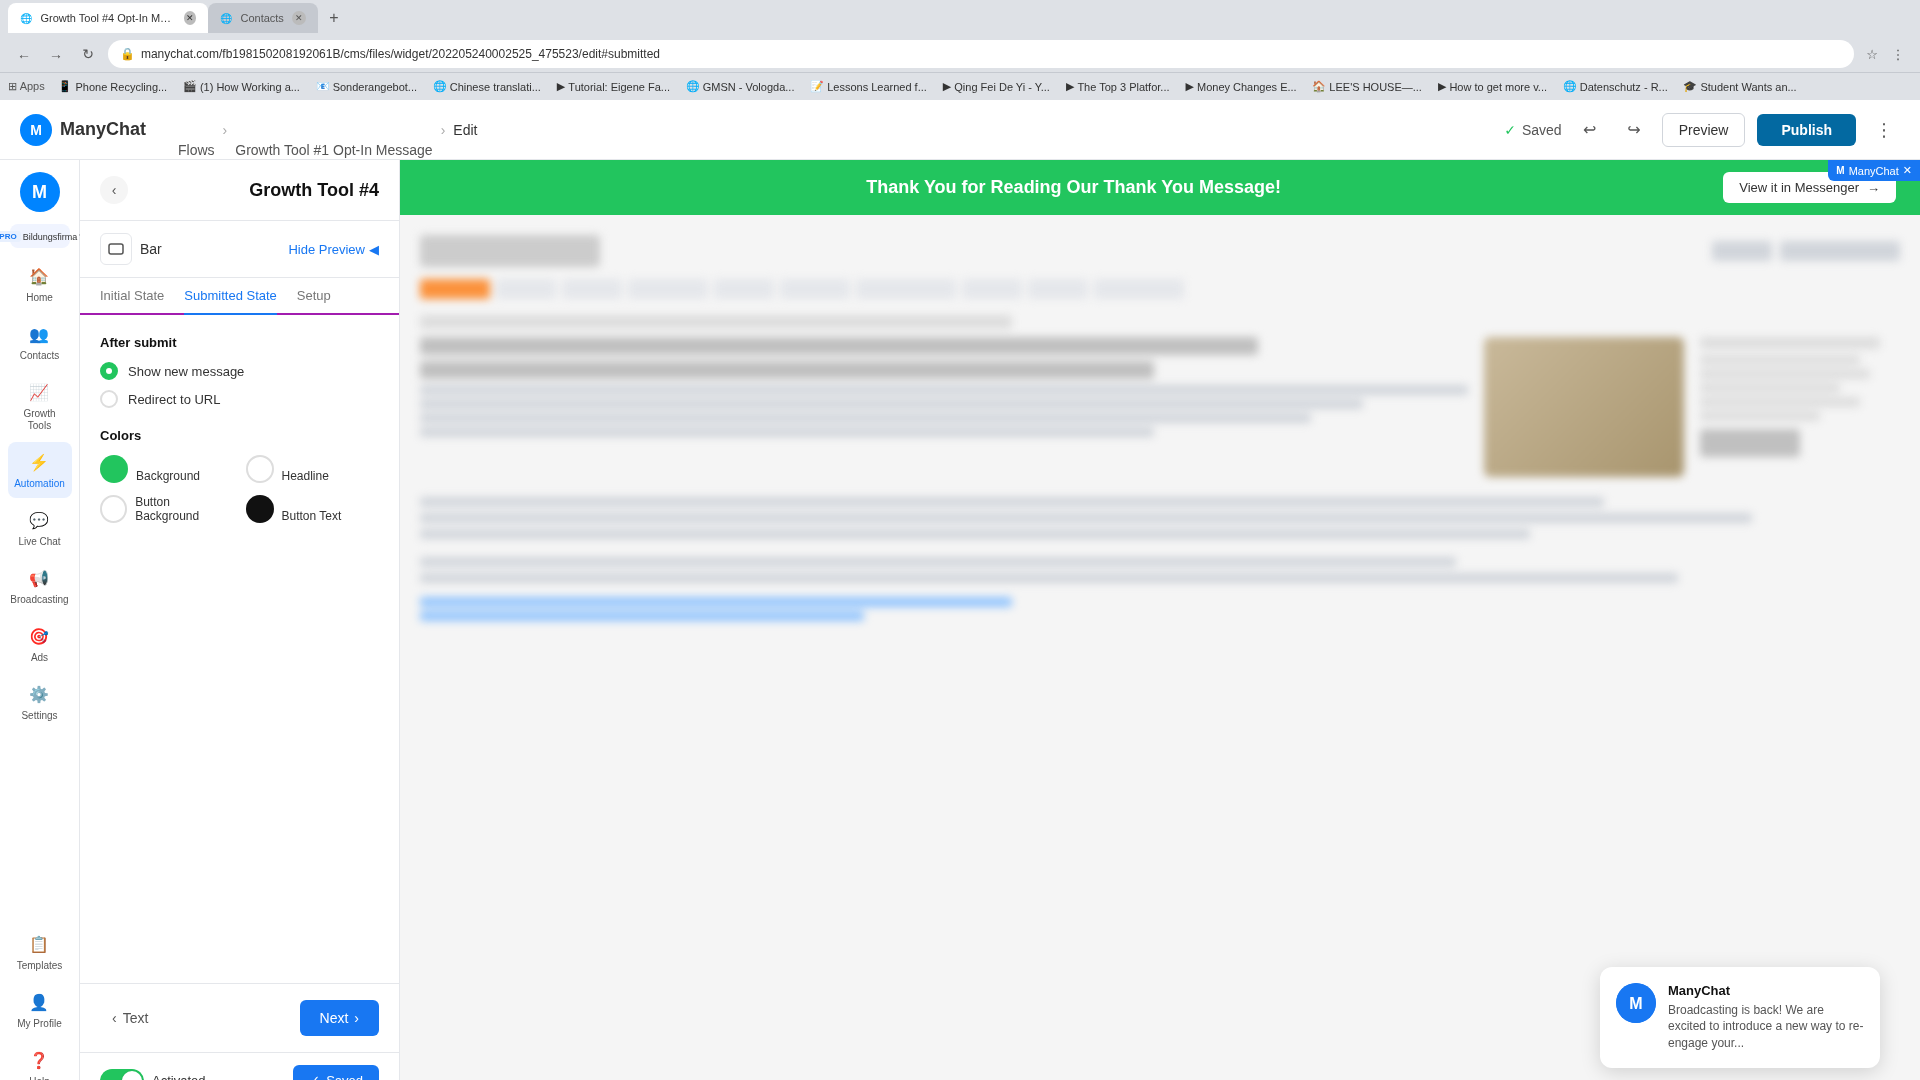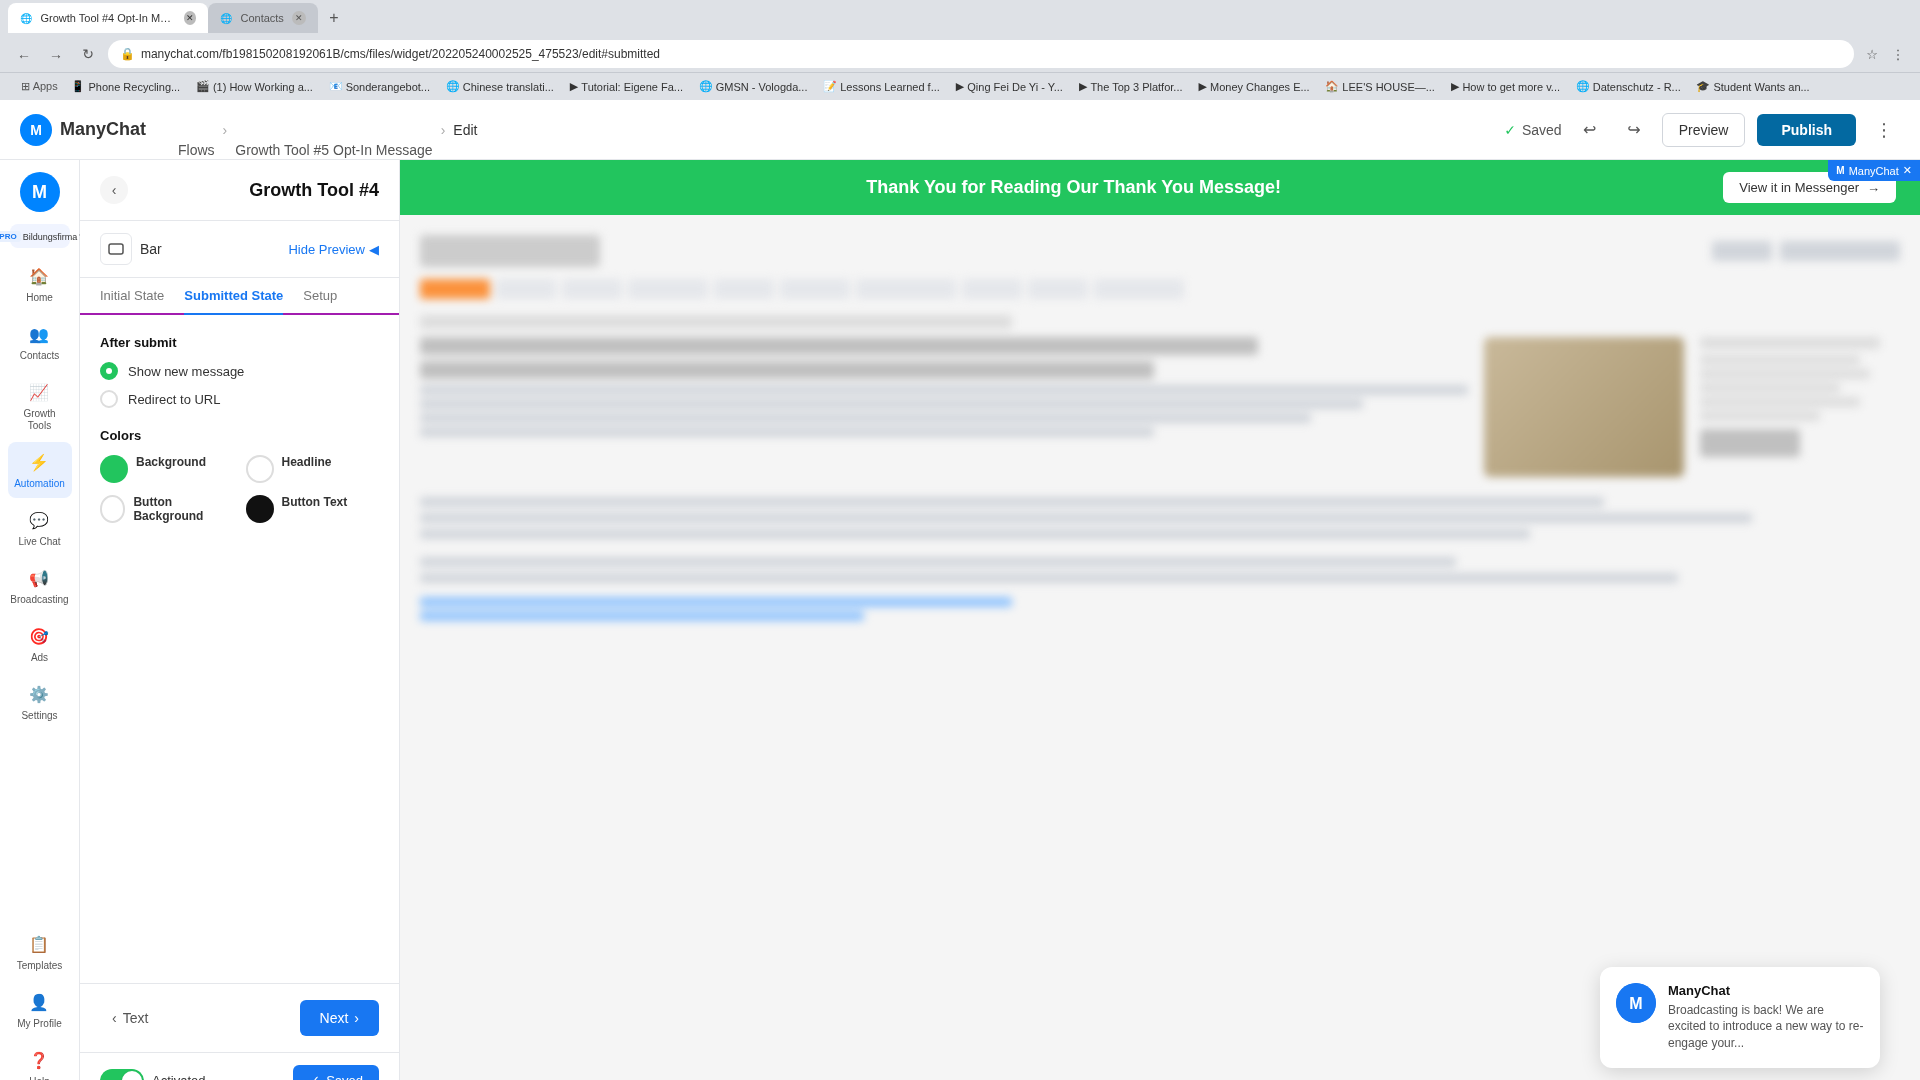--- a/index.html
+++ b/index.html
@@ -12,21 +12,21 @@
     .browser-tab.inactive { background: #c5c9d0; color: #555; }
     .browser-tab-close { width: 14px; height: 14px; border-radius: 50%; background: #bbb; display: flex; align-items: center; justify-content: center; font-size: 9px; cursor: pointer; }
     .browser-tab-add { width: 24px; height: 24px; border-radius: 50%; background: transparent; display: flex; align-items: center; justify-content: center; font-size: 16px; color: #555; cursor: pointer; margin-left: 4px; }
     .browser-address-bar { display: flex; align-items: center; height: 36px; padding: 0 12px; gap: 8px; background: #dee1e6; }
     .browser-nav-btn { width: 24px; height: 24px; display: flex; align-items: center; justify-content: center; color: #555; font-size: 14px; cursor: pointer; border-radius: 50%; }
     .browser-url { flex: 1; background: #fff; border-radius: 16px; height: 28px; padding: 0 12px; font-size: 12px; color: #333; display: flex; align-items: center; }
     .browser-actions { display: flex; gap: 6px; align-items: center; }
     .browser-action-btn { width: 20px; height: 20px; display: flex; align-items: center; justify-content: center; color: #555; font-size: 13px; cursor: pointer; }
 
     
-    .bookmarks-bar { background: #dee1e6; height: 28px; display: flex; align-items: center; padding: 0 21px; gap: 4px; border-top: 1px solid #c5c9d0; font-size: 11px; color: #333; overflow: hidden; }
+    .bookmarks-bar { background: #dee1e6; height: 28px; display: flex; align-items: center; padding: 0 8px; gap: 4px; border-top: 1px solid #c5c9d0; font-size: 11px; color: #333; overflow: hidden; }
     .bookmark-item { display: flex; align-items: center; gap: 3px; padding: 2px 6px; border-radius: 4px; white-space: nowrap; cursor: pointer; }
 
     
     .app-container { display: flex; flex-direction: column; height: calc(1080px - 72px); }
 
     
     .app-header { background: #fff; height: 60px; display: flex; align-items: center; padding: 0 20px; border-bottom: 1px solid #e5e7eb; gap: 12px; z-index: 10; }
     .header-logo { display: flex; align-items: center; gap: 8px; font-weight: 700; font-size: 18px; color: #333; }
     .header-logo-icon { width: 32px; height: 32px; background: #0084ff; border-radius: 50%; display: flex; align-items: center; justify-content: center; color: white; font-size: 14px; font-weight: bold; }
     .header-breadcrumb { display: flex; align-items: center; gap: 8px; font-size: 14px; color: #555; flex: 1; margin-left: 20px; }
@@ -68,38 +68,38 @@
 
     .panel-bar-section { padding: 12px 20px; border-bottom: 1px solid #e5e7eb; display: flex; align-items: center; justify-content: space-between; }
     .bar-label-row { display: flex; align-items: center; gap: 8px; }
     .bar-icon { width: 32px; height: 32px; border: 1px solid #e5e7eb; border-radius: 6px; display: flex; align-items: center; justify-content: center; font-size: 14px; }
     .bar-text { font-size: 14px; color: #333; font-weight: 500; }
     .hide-preview-btn { font-size: 13px; color: #1877f2; cursor: pointer; display: flex; align-items: center; gap: 4px; }
 
     
     .panel-tabs { display: flex; border-bottom: 2px solid #a21caf; padding: 0 20px; }
     .panel-tab { padding: 10px 0; font-size: 13px; color: #777; cursor: pointer; margin-right: 20px; border-bottom: 2px solid transparent; margin-bottom: -2px; }
-    .panel-tab.active { color: #1877f2; border-bottom-color: #1877f2; font-weight: 700; }
+    .panel-tab.active { color: #1877f2; border-bottom-color: #1877f2; font-weight: 400; }
 
     
     .panel-content { padding: 20px; flex: 1; }
 
     
     .section-title { font-size: 13px; font-weight: 600; color: #111; margin-bottom: 12px; }
     .radio-group { display: flex; flex-direction: column; gap: 10px; margin-bottom: 20px; }
     .radio-item { display: flex; align-items: center; gap: 10px; cursor: pointer; }
     .radio-circle { width: 18px; height: 18px; border-radius: 50%; border: 2px solid #ddd; display: flex; align-items: center; justify-content: center; }
     .radio-circle.selected { border-color: #22c55e; background: #22c55e; }
     .radio-circle.selected::after { content: ''; width: 6px; height: 6px; background: white; border-radius: 50%; }
     .radio-label { font-size: 13px; color: #333; }
 
     
     .colors-section { margin-top: 16px; }
     .colors-grid { display: grid; grid-template-columns: 1fr 1fr; gap: 12px; margin-top: 10px; }
-    .color-item { display: flex; align-items: flex-start; gap: 8px; font-weight: bold; }
+    .color-item { display: flex; align-items: flex-end; gap: 8px; }
     .color-swatch { width: 28px; height: 28px; border-radius: 50%; cursor: pointer; border: 2px solid transparent; }
     .color-swatch.green { background: #22c55e; }
     .color-swatch.white { background: #fff; border: 2px solid #ddd; }
     .color-swatch.white-inner { background: #fff; border: 2px solid #ddd; }
     .color-swatch.black { background: #111; }
     .color-label { font-size: 12px; color: #333; }
 
     
     .panel-footer { padding: 16px 20px; border-top: 1px solid #e5e7eb; display: flex; align-items: center; justify-content: space-between; }
     .back-btn { display: flex; align-items: center; gap: 6px; font-size: 14px; color: #555; cursor: pointer; padding: 8px 12px; border-radius: 6px; }
@@ -184,21 +184,21 @@
 <div class="app-container">
 
   <div class="app-header">
     <div class="header-logo">
       <div class="header-logo-icon">M</div>
       <span>ManyChat</span>
     </div>
     <div class="header-breadcrumb">
       <span class="breadcrumb-link">Flows</span>
       <span class="breadcrumb-sep">›</span>
-      <span class="breadcrumb-link">Growth Tool #5 Opt-In Message</span>
+      <span class="breadcrumb-link">Growth Tool #1 Opt-In Message</span>
       <span class="breadcrumb-sep">›</span>
       <span class="breadcrumb-current">Edit</span>
     </div>
     <div class="header-actions">
       <div class="saved-badge">
         <span class="check">✓</span>
         <span>Saved</span>
       </div>
       <div class="undo-btn">↩</div>
       <div class="undo-btn" style="transform:scaleX(-1);">↩</div>

